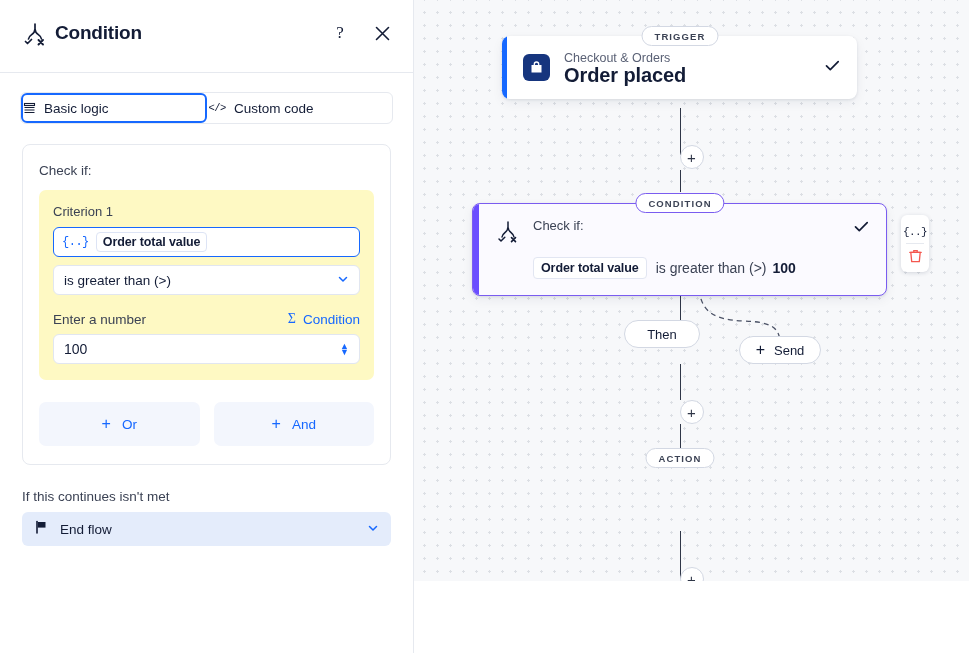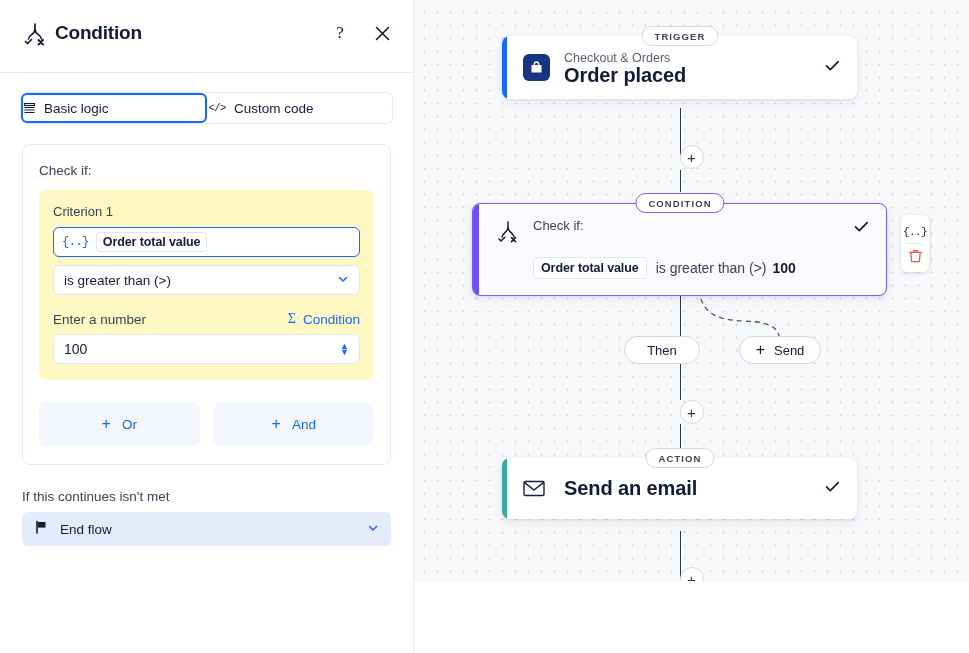--- a/index.html
+++ b/index.html
@@ -414,48 +414,31 @@
         </div>
         <div class="sep"></div>
         <div class="tbtn">
           <svg width="13" height="14" viewBox="0 0 13 14">
             <path d="M1.8 3.4 H11.2 L10.3 12.6 H2.7 Z" stroke="#f4574f" stroke-width="1.3" fill="none" stroke-linejoin="round"></path>
             <path d="M0.8 3.4 H12.2 M4.8 3.2 V1.6 H8.2 V3.2" stroke="#f4574f" stroke-width="1.3" fill="none" stroke-linecap="round"></path>
           </svg>
         </div>
       </div>
 
-      <div class="branch-btn" style="top:336px; left:210px; width:76px;">
+      <div class="branch-btn" style="top:320px; left:210px; width:76px;">
         <span>Then</span>
       </div>
       <div class="branch-btn" style="top:336px; left:325px; width:82px;">
         <span class="plus-sm">+</span>
         <span>Send</span>
       </div>
 
       <div class="plus-node" style="top:400px;">+</div>
 
       <div class="badge" style="top:448px; left:266px;">ACTION</div>
-      <div class="node" style="top:458px;">
-        <div class="node-accent" style="background:#3ba9a4;"></div>
-        <div class="node-body" style="padding:20px 16px;">
-          <span style="width:27px;flex:0 0 27px;margin-right:14px;display:flex;align-items:center;">
-            <svg width="22" height="17" viewBox="0 0 22 17">
-              <rect x="1" y="1.5" width="20" height="14" rx="1.3" stroke="#131c36" stroke-width="1.4" fill="none"></rect>
-              <path d="M1.6 2.6 L11 10 L20.4 2.6" stroke="#131c36" stroke-width="1.4" fill="none" stroke-linecap="round" stroke-linejoin="round"></path>
-            </svg>
-          </span>
-          <span class="node-main">Send an email</span>
-          <span class="node-check">
-            <svg width="17" height="17" viewBox="0 0 17 17">
-                <path d="M2.5 8.8 L6.3 12.6 L14.2 4.7" stroke="#131c36" stroke-width="1.7" fill="none" stroke-linecap="round" stroke-linejoin="round"></path>
-              </svg>
-          </span>
-        </div>
-      </div>
 
       <div class="plus-node" style="top:567px;">+</div>
 
       <div class="end-row" style="top:627px;justify-content:center;">
         <span>
           <svg width="13" height="13" viewBox="0 0 13 13">
             <path d="M2.6 1.2 V12" stroke="#131c36" stroke-width="1.5" stroke-linecap="round"></path>
             <path d="M3.4 1.7 H10.8 L10.8 6.9 H3.4 Z" fill="#131c36"></path>
           </svg>
         </span>

